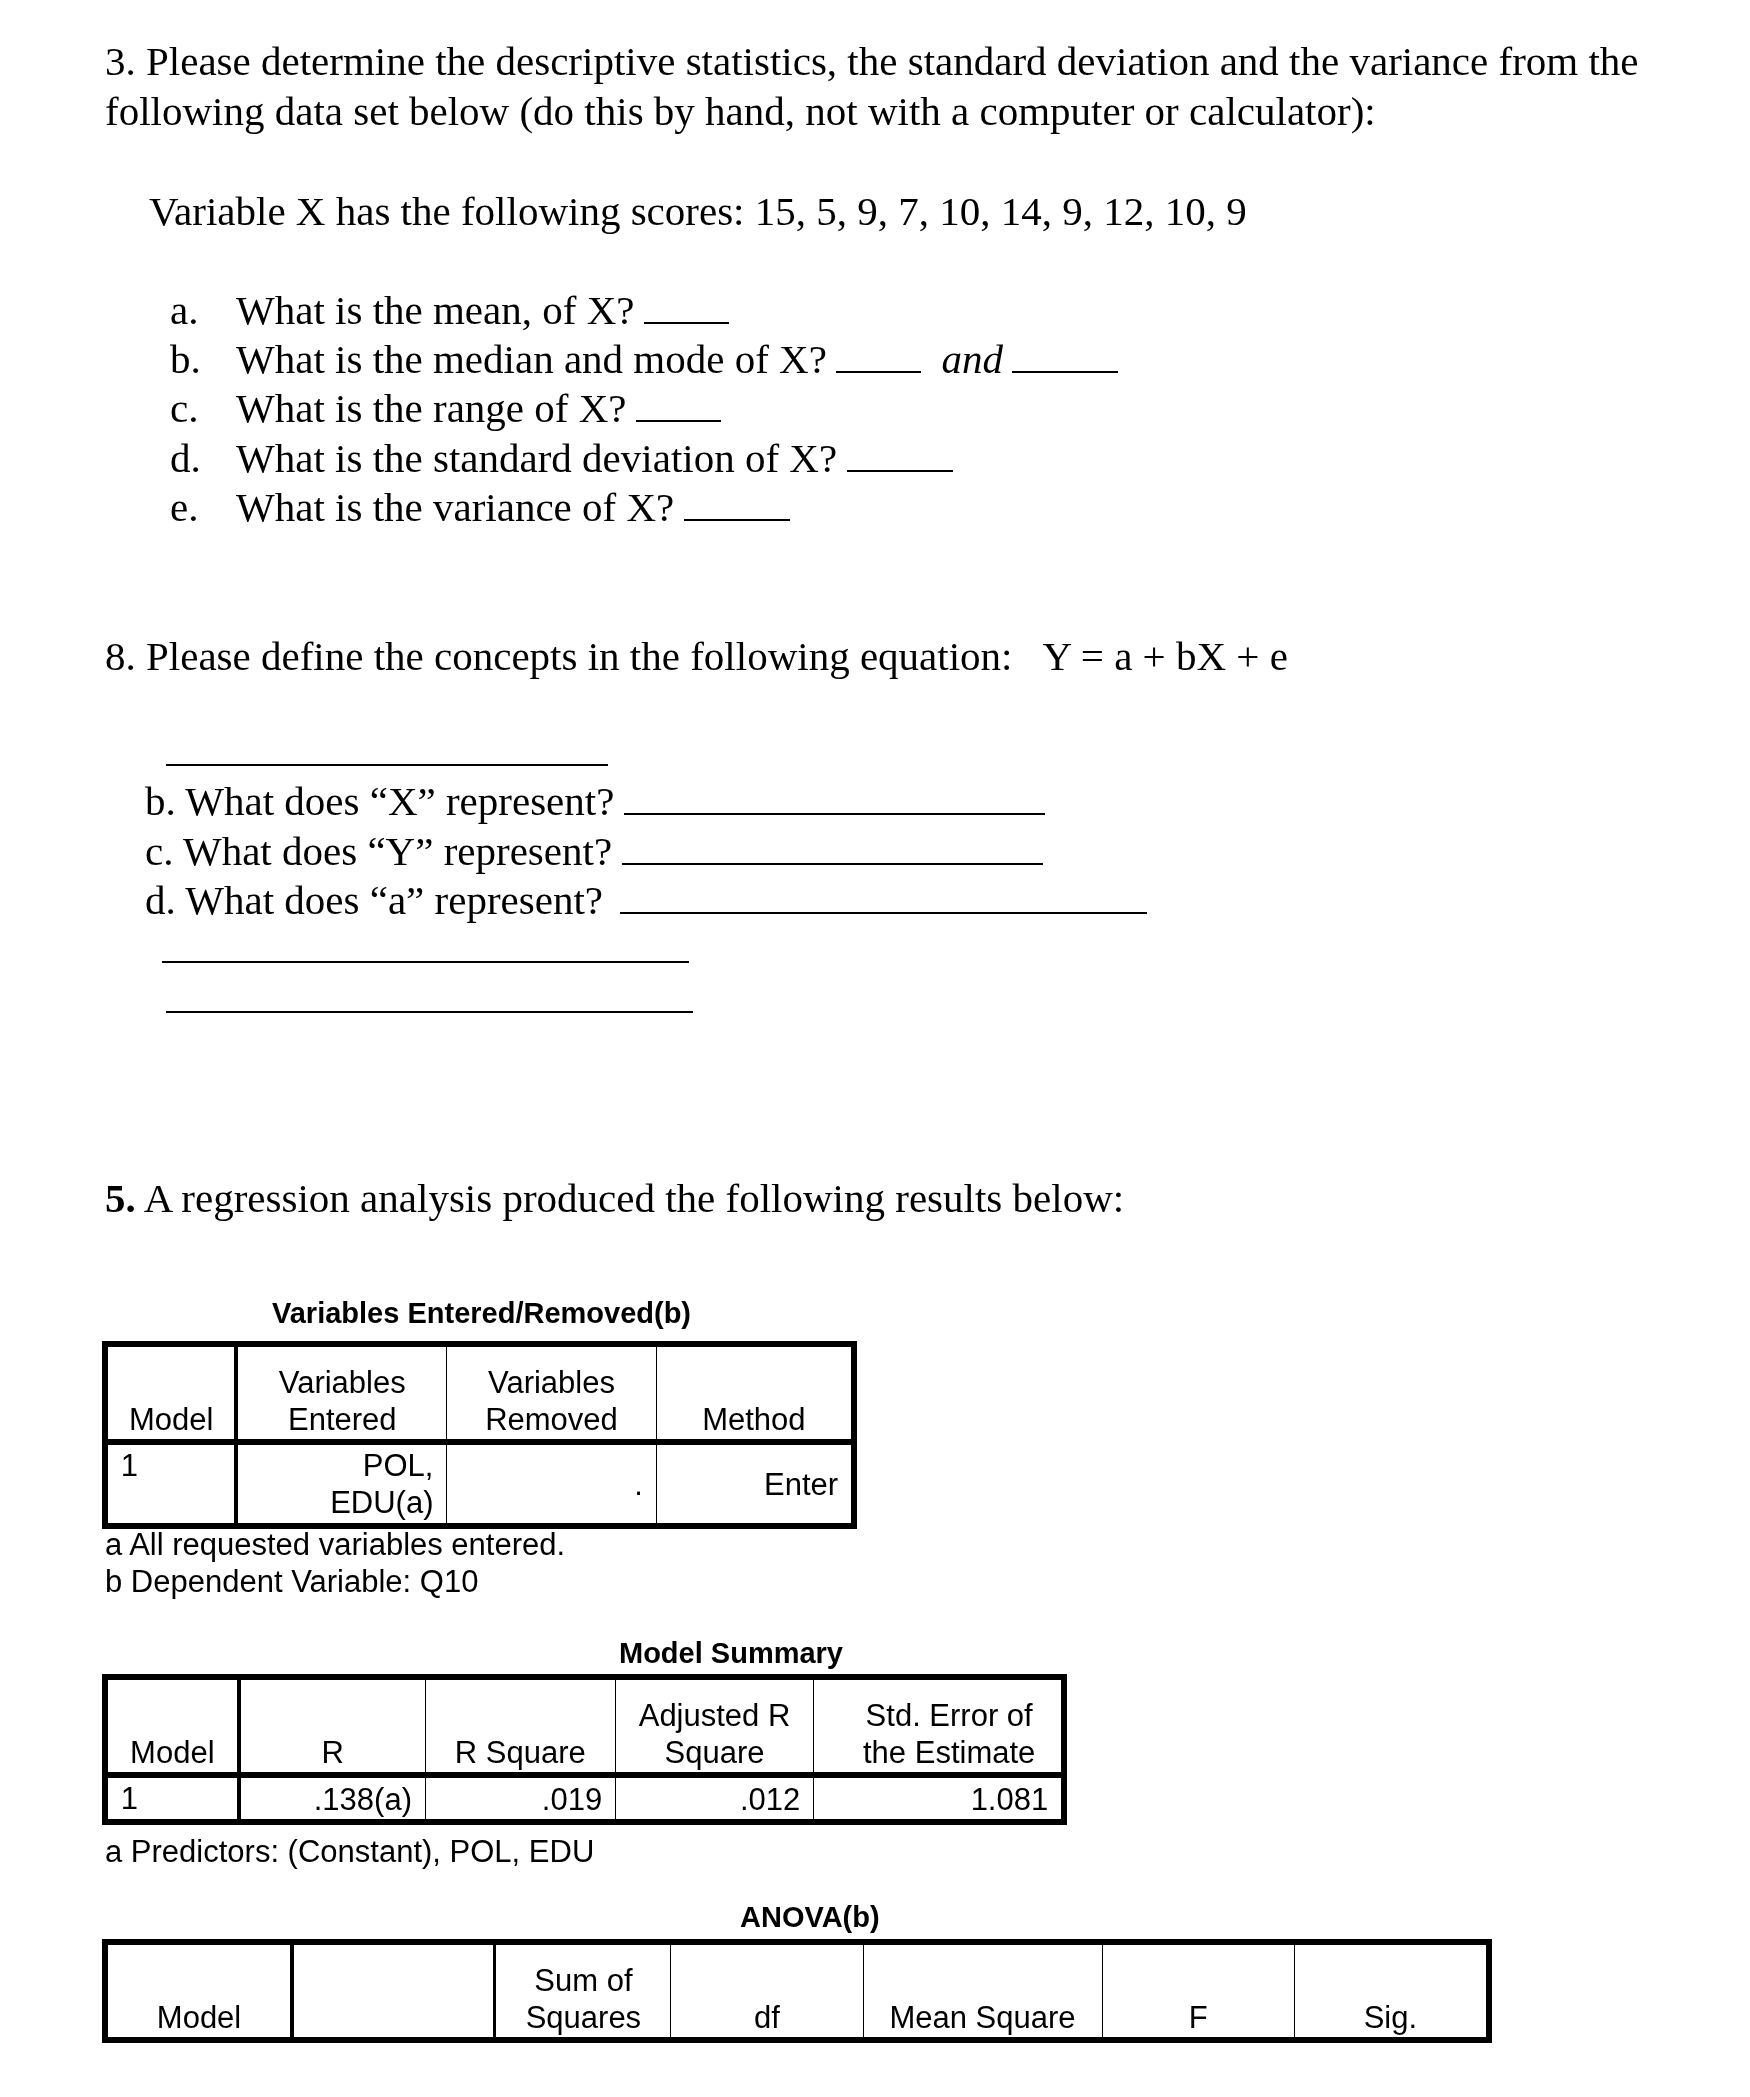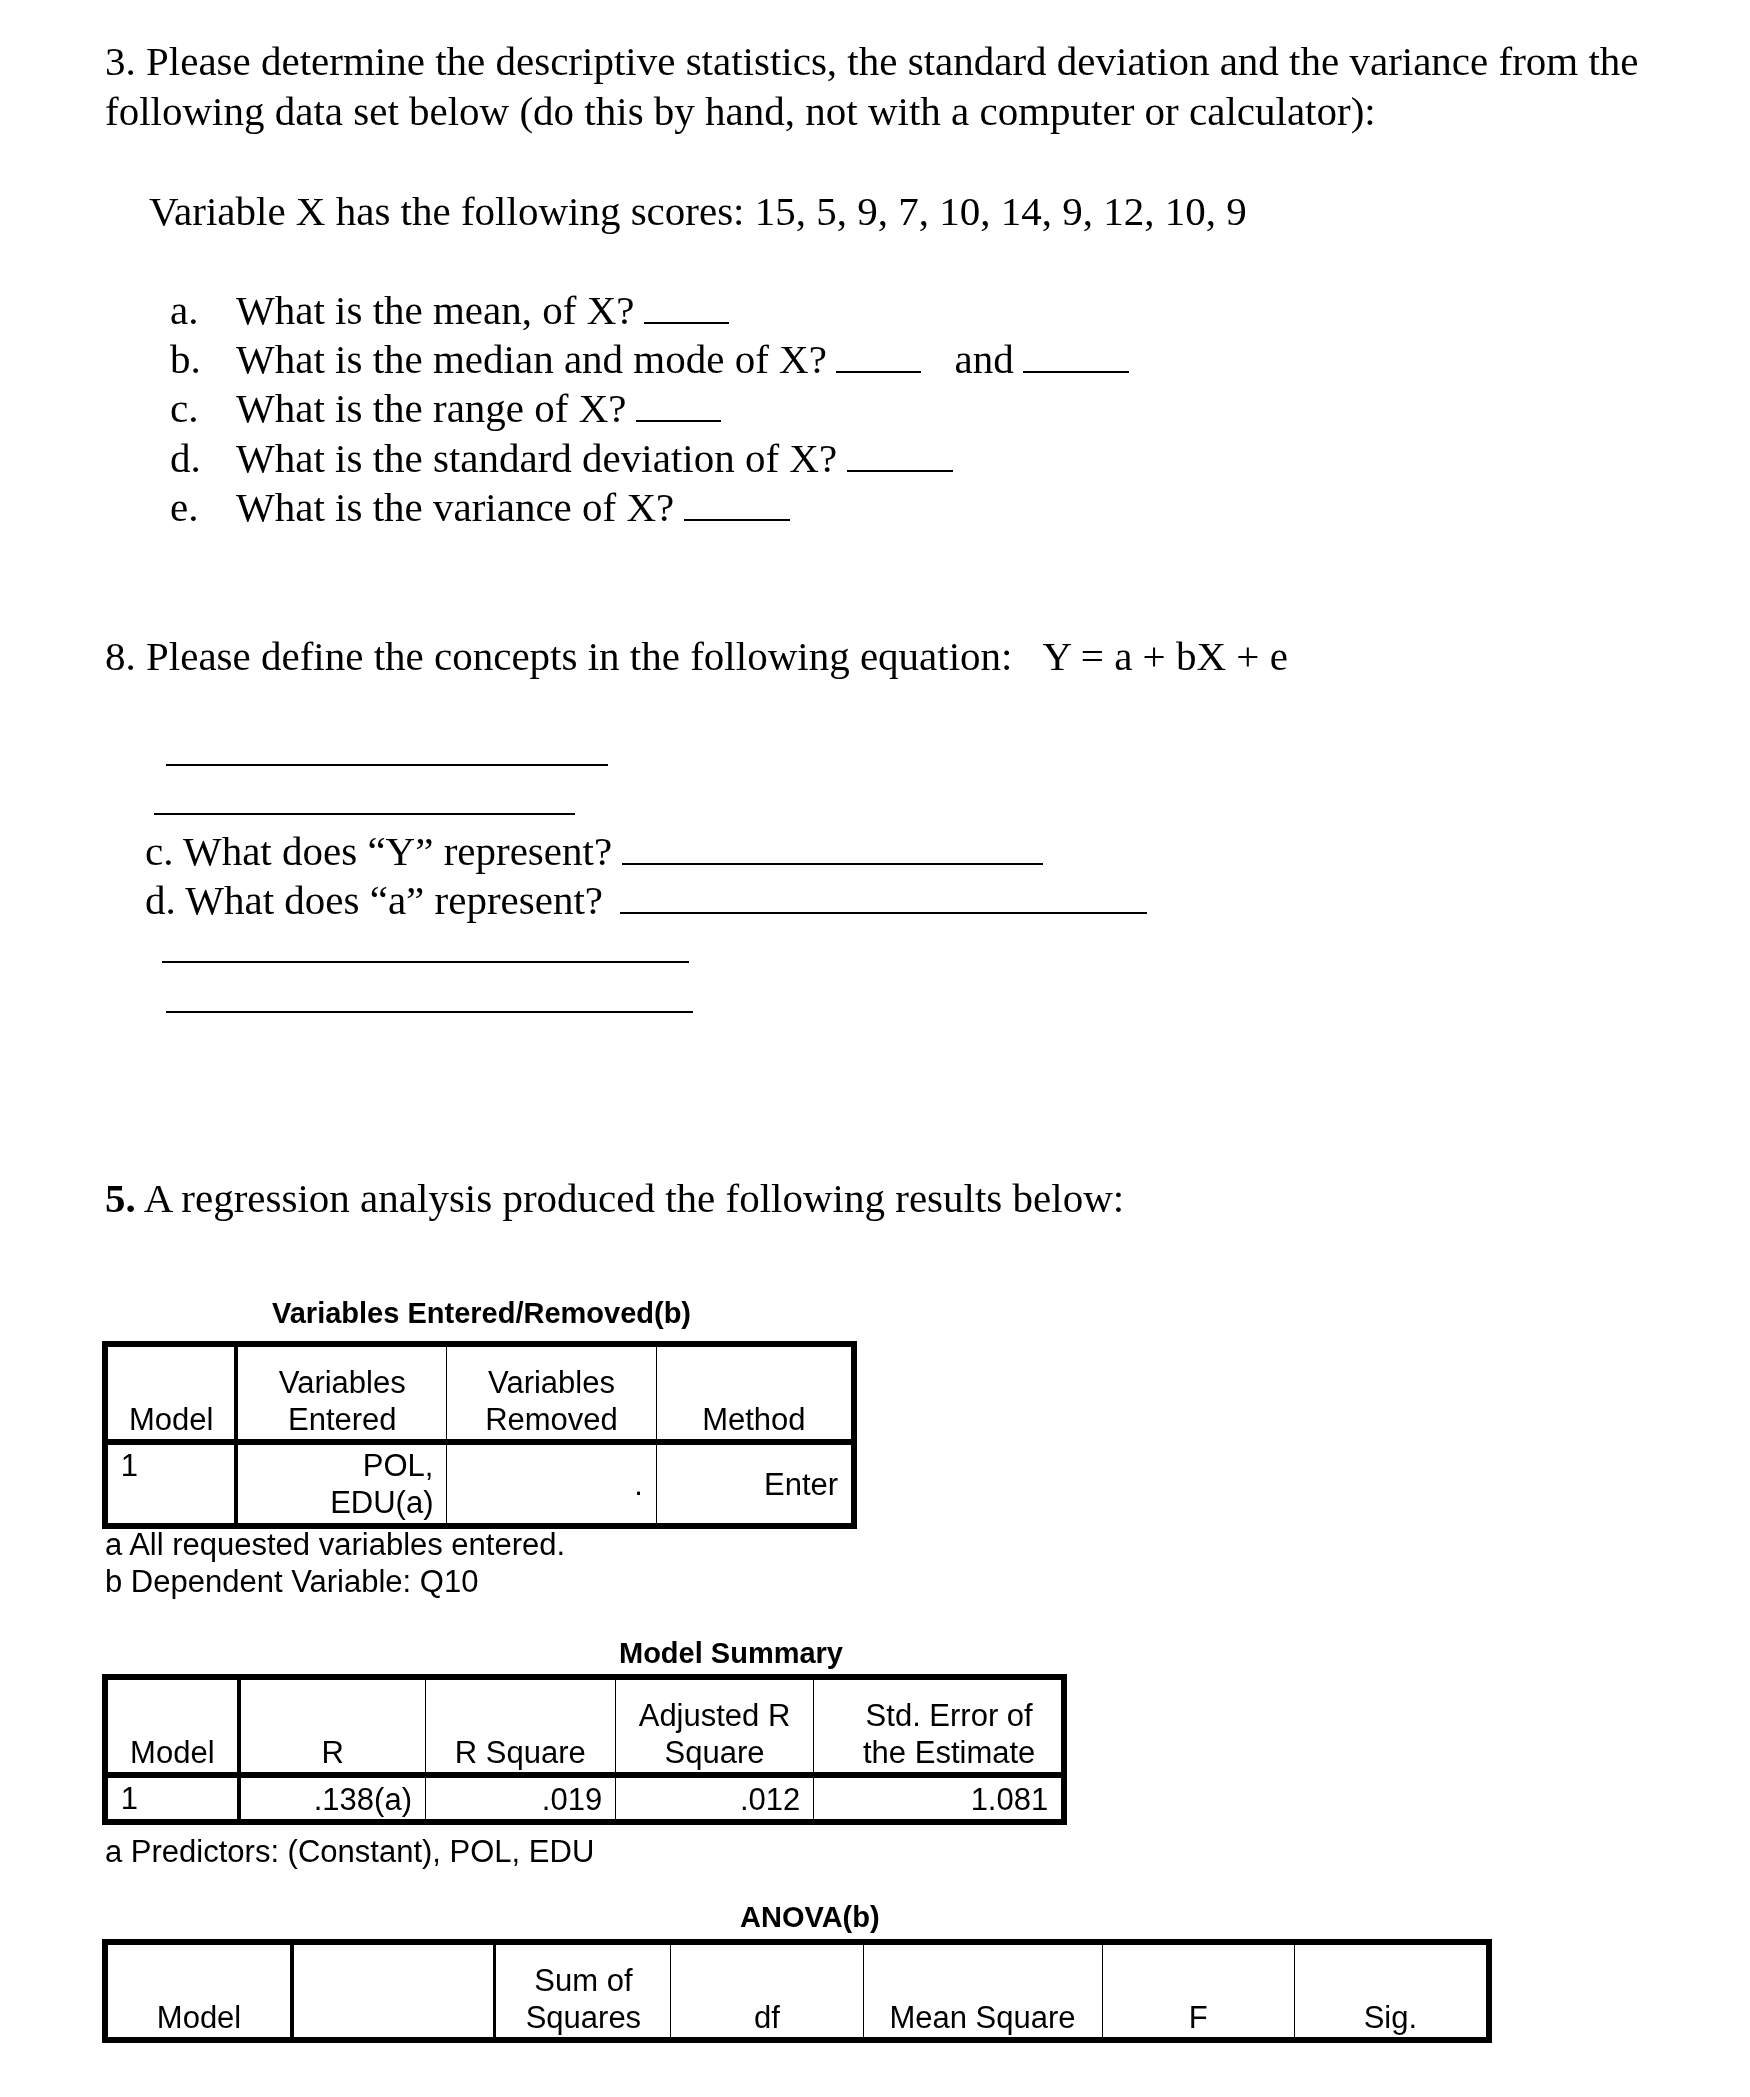--- a/index.html
+++ b/index.html
@@ -25,41 +25,41 @@
 
 <div class="abs serif q" style="left:105px;top:37px;">3. Please determine the descriptive statistics, the standard deviation and the variance from the</div>
 <div class="abs serif q" style="left:105px;top:87px;">following data set below (do this by hand, not with a computer or calculator):</div>
 <div class="abs serif q" style="left:149px;top:187px;">Variable X has the following scores: 15, 5, 9, 7, 10, 14, 9, 12, 10, 9</div>
 
 <div class="abs serif item" style="left:170px;top:286px;">
   <span style="display:inline-block;width:66px;">a.</span><span>What is the mean, of X?</span><span class="blank" style="width:85px;"></span>
 </div>
 <div class="abs serif item" style="left:170px;top:335px;">
   <span style="display:inline-block;width:66px;">b.</span><span>What is the median and mode of X?</span><span class="blank" style="width:85px;"></span>
-  <span style="margin-left:23px;">and</span><span class="blank" style="width:106px;"></span>
+  <span style="margin-left:10px;font-style:italic;">and</span><span class="blank" style="width:106px;"></span>
 </div>
 <div class="abs serif item" style="left:170px;top:384px;">
   <span style="display:inline-block;width:66px;">c.</span><span>What is the range of X?</span><span class="blank" style="width:85px;"></span>
 </div>
 <div class="abs serif item" style="left:170px;top:434px;">
   <span style="display:inline-block;width:66px;">d.</span><span>What is the standard deviation of X?</span><span class="blank" style="width:106px;"></span>
 </div>
 <div class="abs serif item" style="left:170px;top:483px;">
   <span style="display:inline-block;width:66px;">e.</span><span>What is the variance of X?</span><span class="blank" style="width:106px;"></span>
 </div>
 
 <div class="abs serif q" style="left:105px;top:632px;">
   <span>8. Please define the concepts in the following equation:</span><span style="margin-left:30px;">Y = a + bX +  e</span>
 </div>
 
 <div class="abs serif item" style="left:145px;top:728px;">
   <span class="blank" style="width:442px;margin-left:21px;"></span>
 </div>
 <div class="abs serif item" style="left:145px;top:777px;">
-  <span class="blank" style="width:421px;"></span>
+  <span>b. What does “X” represent?</span><span class="blank" style="width:421px;"></span>
 </div>
 <div class="abs serif item" style="left:145px;top:827px;">
   <span>c. What does “Y” represent?</span><span class="blank" style="width:421px;"></span>
 </div>
 <div class="abs serif item" style="left:145px;top:876px;">
   <span>d. What does “a” represent?</span><span class="blank" style="width:527px;margin-left:17px;"></span>
 </div>
 <div class="abs serif item" style="left:145px;top:925px;">
   <span class="blank" style="width:527px;margin-left:17px;"></span>
 </div>

